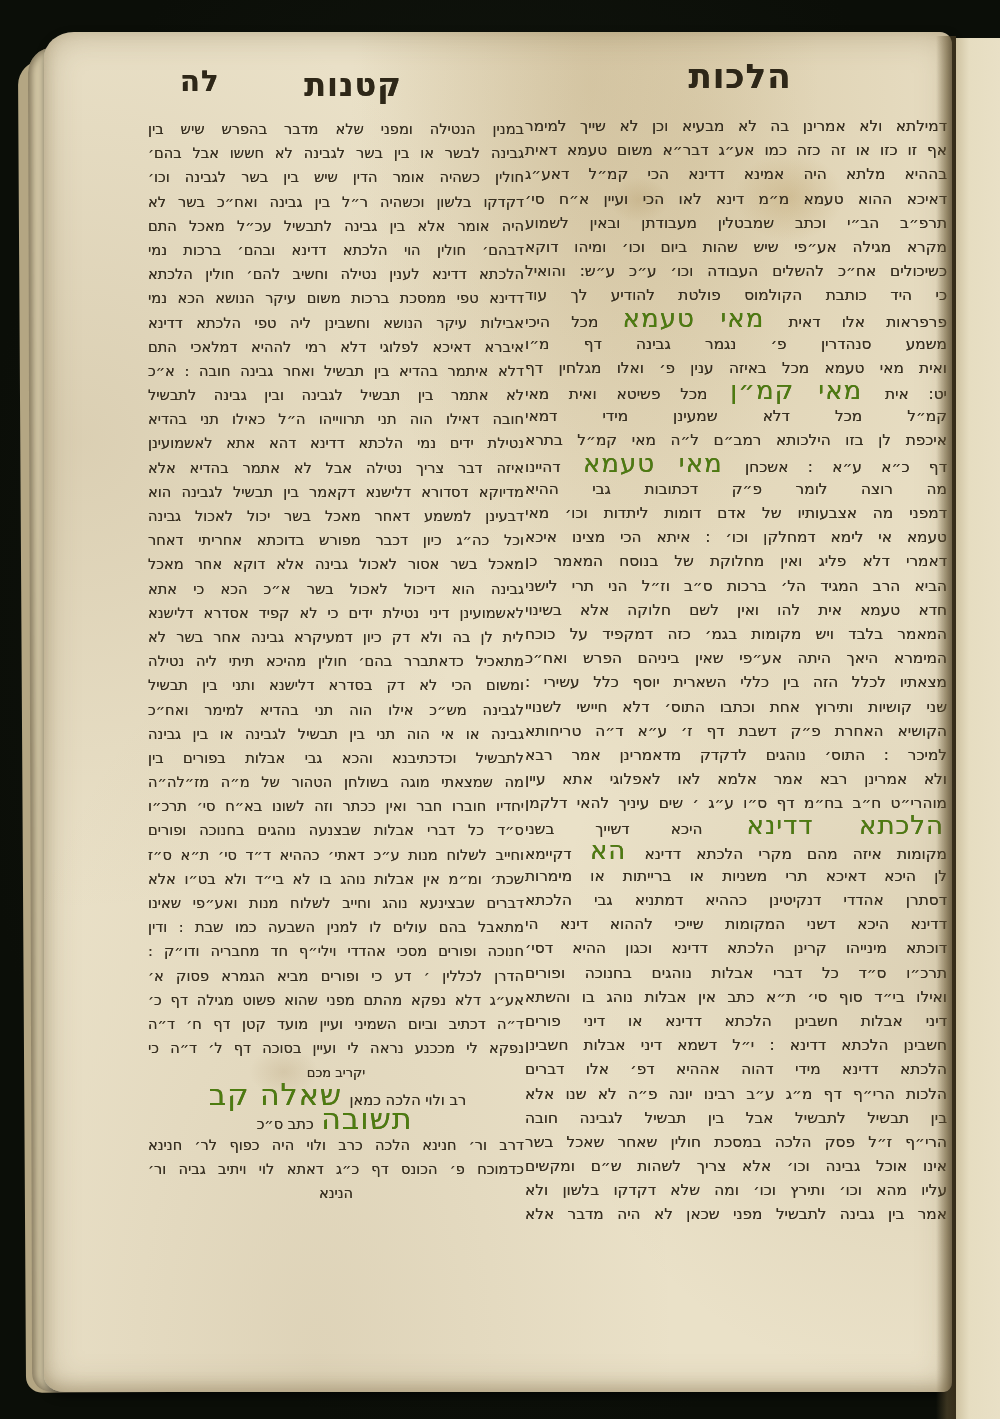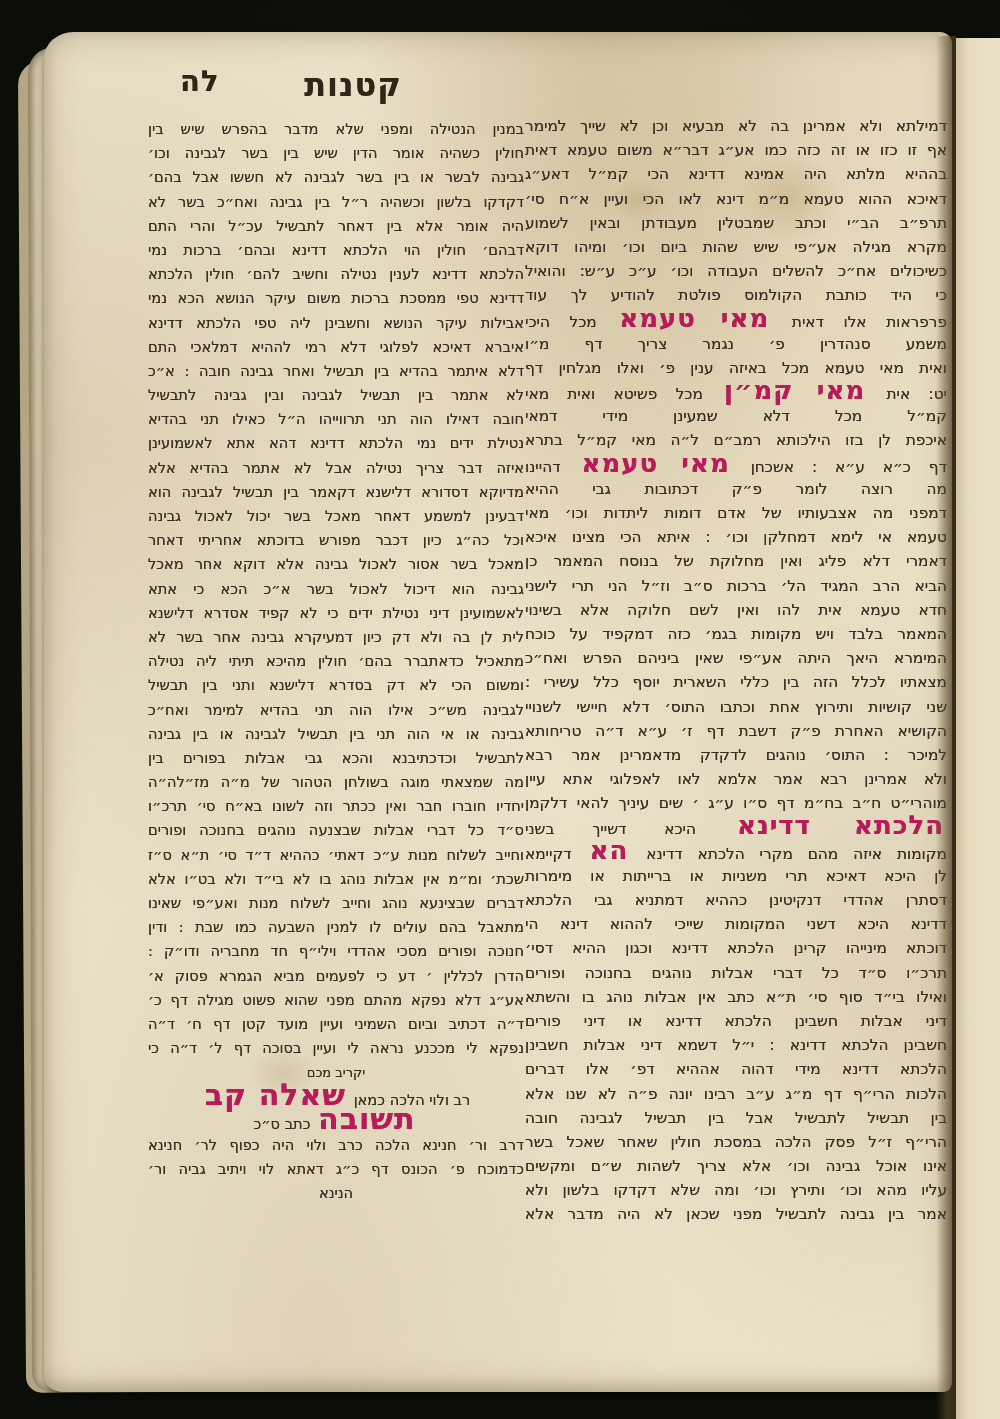--- a/index.html
+++ b/index.html
@@ -47,52 +47,53 @@
   #folio{left:180px;top:64px;width:80px;text-align:left;font-size:29px;}
 
   .col{position:absolute;direction:rtl;color:#362e20;
     text-shadow:0 0 .5px rgba(54,46,32,.75);}
   #col-right{left:525px;top:114px;width:422px;font-size:15.3px;}
   #col-left{left:148px;top:117px;width:376px;font-size:14.6px;}
   .tline{height:24.2px;line-height:24.2px;text-align:justify;text-align-last:justify;
     white-space:normal;overflow:visible;}
   .tline.c{text-align:left;text-align-last:center;}
   .tline span{line-height:20px;}
-  .bigword{font-weight:bold;font-size:26px;line-height:10px;letter-spacing:1px;
-    color:#be185d;padding:0 3px;}
+  .bigword{font-weight:normal;font-size:26px;line-height:10px;letter-spacing:1px;
+    color:#4d7c0f;padding:0 3px;}
   .bigword.xl{font-size:30px;}
   .smalltext{font-size:13px;}
 </style>
 </head>
 <body>
 
 <div class="stage">
   <div class="under2"></div>
   <div class="under1"></div>
 
   <div class="page">
     <div class="stain s1"></div>
     <div class="stain s2"></div>
     <div class="stain s3"></div>
   </div>
 
+  <div class="hdr" id="hdr-right">הלכות</div>
   <div class="hdr" id="hdr-left">קטנות</div>
   <div class="hdr" id="folio">לה</div>
 
   <div class="col" id="col-right">
       <div class="tline"><span>דמילתא ולא אמרינן בה לא מבעיא וכן לא שייך למימר</span> </div>
       <div class="tline"><span>אף זו כזו או זה כזה כמו אע״ג דבר״א משום טעמא דאית</span> </div>
       <div class="tline"><span>בההיא מלתא היה אמינא דדינא הכי קמ״ל דאע״ג</span> </div>
       <div class="tline"><span>דאיכא ההוא טעמא מ״מ דינא לאו הכי ועיין א״ח סי׳</span> </div>
       <div class="tline"><span>תרפ״ב הב״י וכתב שמבטלין מעבודתן ובאין לשמוע</span> </div>
       <div class="tline"><span>מקרא מגילה אע״פי שיש שהות ביום וכו׳ ומיהו דוקא</span> </div>
       <div class="tline"><span>כשיכולים אח״כ להשלים העבודה וכו׳ ע״כ ע״ש: והואיל</span> </div>
       <div class="tline"><span>כי היד כותבת הקולמוס פולטת להודיע לך עוד</span> </div>
       <div class="tline"><span>פרפראות אלו דאית </span> <span class="bigword">מאי טעמא</span> <span> מכל היכי</span> </div>
-      <div class="tline"><span>משמע סנהדרין פ׳ נגמר</span> <span>צריך דף מ״ו</span> </div>
+      <div class="tline"><span>משמע סנהדרין פ׳ נגמר</span> <span>גבינה דף מ״ו</span> </div>
       <div class="tline"><span>ואית מאי טעמא מכל באיזה ענין פ׳ ואלו מגלחין דף</span> </div>
       <div class="tline"><span>יט: אית </span> <span class="bigword">מאי קמ״ן</span> <span> מכל פשיטא ואית מאי</span> </div>
       <div class="tline"><span>קמ״ל מכל</span> <span>דלא שמעינן מידי דמאי</span> </div>
       <div class="tline"><span>איכפת לן בזו הילכותא רמב״ם ל״ה מאי קמ״ל בתרא</span> </div>
       <div class="tline"><span>דף כ״א ע״א : אשכחן </span> <span class="bigword">מאי טעמא</span> <span> דהיינו</span> </div>
       <div class="tline"><span>מה רוצה לומר פ״ק דכתובות</span> <span>גבי ההיא</span> </div>
       <div class="tline"><span>דמפני מה אצבעותיו של אדם דומות ליתדות וכו׳ מאי</span> </div>
       <div class="tline"><span>טעמא אי לימא דמחלקן וכו׳ : איתא הכי מצינו איכא</span> </div>
       <div class="tline"><span>דאמרי דלא פליג ואין מחלוקת של בנוסח המאמר כן</span> </div>
       <div class="tline"><span>הביא הרב המגיד הל׳ ברכות ס״ב וז״ל הני תרי לישני</span> </div>
@@ -118,24 +119,24 @@
       <div class="tline"><span>הלכתא דדינא מידי דהוה אההיא דפ׳ אלו דברים</span> </div>
       <div class="tline"><span>הלכות הרי״ף דף מ״ג ע״ב רבינו יונה פ״ה לא שנו אלא</span> </div>
       <div class="tline"><span>בין תבשיל לתבשיל אבל בין תבשיל לגבינה חובה</span> </div>
       <div class="tline"><span>הרי״ף ז״ל פסק הלכה במסכת חולין שאחר שאכל בשר</span> </div>
       <div class="tline"><span>אינו אוכל גבינה וכו׳ אלא צריך לשהות ש״ם ומקשים</span> </div>
       <div class="tline"><span>עליו מהא וכו׳ ותירץ וכו׳ ומה שלא דקדקו בלשון ולא</span> </div>
       <div class="tline"><span>אמר בין גבינה לתבשיל מפני שכאן לא היה מדבר אלא</span> </div>
     </div>
   <div class="col" id="col-left">
       <div class="tline"><span>במנין הנטילה ומפני שלא מדבר בהפרש שיש בין</span> </div>
+      <div class="tline"><span>גבינה לבשר או בין בשר לגבינה לא חששו אבל בהם׳</span> </div>
       <div class="tline"><span>חולין כשהיה אומר הדין שיש בין בשר לגבינה וכו׳</span> </div>
-      <div class="tline"><span>גבינה לבשר או בין בשר לגבינה לא חששו אבל בהם׳</span> </div>
       <div class="tline"><span>דקדקו בלשון וכשהיה ר״ל בין גבינה ואח״כ בשר לא</span> </div>
-      <div class="tline"><span>היה אומר אלא בין דאחר לתבשיל עכ״ל והרי התם</span> </div>
+      <div class="tline"><span>היה אומר אלא בין גבינה לתבשיל עכ״ל מאכל התם</span> </div>
       <div class="tline"><span>דבהם׳ חולין הוי הלכתא דדינא ובהם׳ ברכות נמי</span> </div>
       <div class="tline"><span>הלכתא דדינא לענין נטילה וחשיב להם׳ חולין הלכתא</span> </div>
       <div class="tline"><span>דדינא טפי ממסכת ברכות משום עיקר הנושא הכא נמי</span> </div>
       <div class="tline"><span>אבילות עיקר הנושא וחשבינן ליה טפי הלכתא דדינא</span> </div>
       <div class="tline"><span>איברא דאיכא לפלוגי דלא רמי לההיא דמלאכי התם</span> </div>
       <div class="tline"><span>דלא איתמר בהדיא בין תבשיל ואחר גבינה חובה : א״כ</span> </div>
       <div class="tline"><span>לא אתמר בין תבשיל לגבינה ובין גבינה לתבשיל</span> </div>
       <div class="tline"><span>חובה דאילו הוה תני תרווייהו ה״ל כאילו תני בהדיא</span> </div>
       <div class="tline"><span>נטילת ידים נמי הלכתא דדינא דהא אתא לאשמועינן</span> </div>
       <div class="tline"><span>איזה דבר צריך נטילה אבל לא אתמר בהדיא אלא</span> </div>
@@ -152,21 +153,21 @@
       <div class="tline"><span>גבינה או אי הוה תני בין תבשיל לגבינה או בין גבינה</span> </div>
       <div class="tline"><span>לתבשיל וכדכתיבנא והכא גבי אבלות בפורים בין</span> </div>
       <div class="tline"><span>מה שמצאתי מוגה בשולחן הטהור של מ״ה מז״לה״ה</span> </div>
       <div class="tline"><span>יחדיו חוברו חבר ואין ככתר וזה לשונו בא״ח סי׳ תרכ״ו</span> </div>
       <div class="tline"><span>ס״ד כל דברי אבלות שבצנעה נוהגים בחנוכה ופורים</span> </div>
       <div class="tline"><span>וחייב לשלוח מנות ע״כ דאתי׳ כההיא ד״ד סי׳ ת״א ס״ז</span> </div>
       <div class="tline"><span>שכת׳ ומ״מ אין אבלות נוהג בו לא בי״ד ולא בט״ו אלא</span> </div>
       <div class="tline"><span>דברים שבצינעא נוהג וחייב לשלוח מנות ואע״פי שאינו</span> </div>
       <div class="tline"><span>מתאבל בהם עולים לו למנין השבעה כמו שבת : ודין</span> </div>
       <div class="tline"><span>חנוכה ופורים מסכי אהדדי וילי״ף חד מחבריה ודו״ק :</span> </div>
-      <div class="tline"><span>הדרן לכללין ׳ דע כי לפעמים מביא הגמרא פסוק א׳</span> </div>
+      <div class="tline"><span>הדרן לכללין ׳ דע כי ופורים מביא הגמרא פסוק א׳</span> </div>
       <div class="tline"><span>אע״ג דלא נפקא מהתם מפני שהוא פשוט מגילה דף כ׳</span> </div>
       <div class="tline"><span>ד״ה דכתיב וביום השמיני ועיין מועד קטן דף ח׳ ד״ה</span> </div>
       <div class="tline"><span>נפקא לי מככנע נראה לי ועיין בסוכה דף ל׳ ד״ה כי</span> </div>
       <div class="tline c"><span class="smalltext">יקריב מכם</span> </div>
       <div class="tline c"><span>רב ולוי הלכה כמאן  </span> <span class="bigword xl">שאלה קב</span> </div>
       <div class="tline c"><span class="bigword xl">תשובה</span> <span>  כתב ס״כ</span> </div>
       <div class="tline"><span>דרב ור׳ חנינא הלכה כרב ולוי היה כפוף לר׳ חנינא</span> </div>
       <div class="tline"><span>כדמוכח פ׳ הכונס דף כ״ג דאתא לוי ויתיב גביה ור׳</span> </div>
       <div class="tline c"><span>הנינא</span> </div>
     </div>

